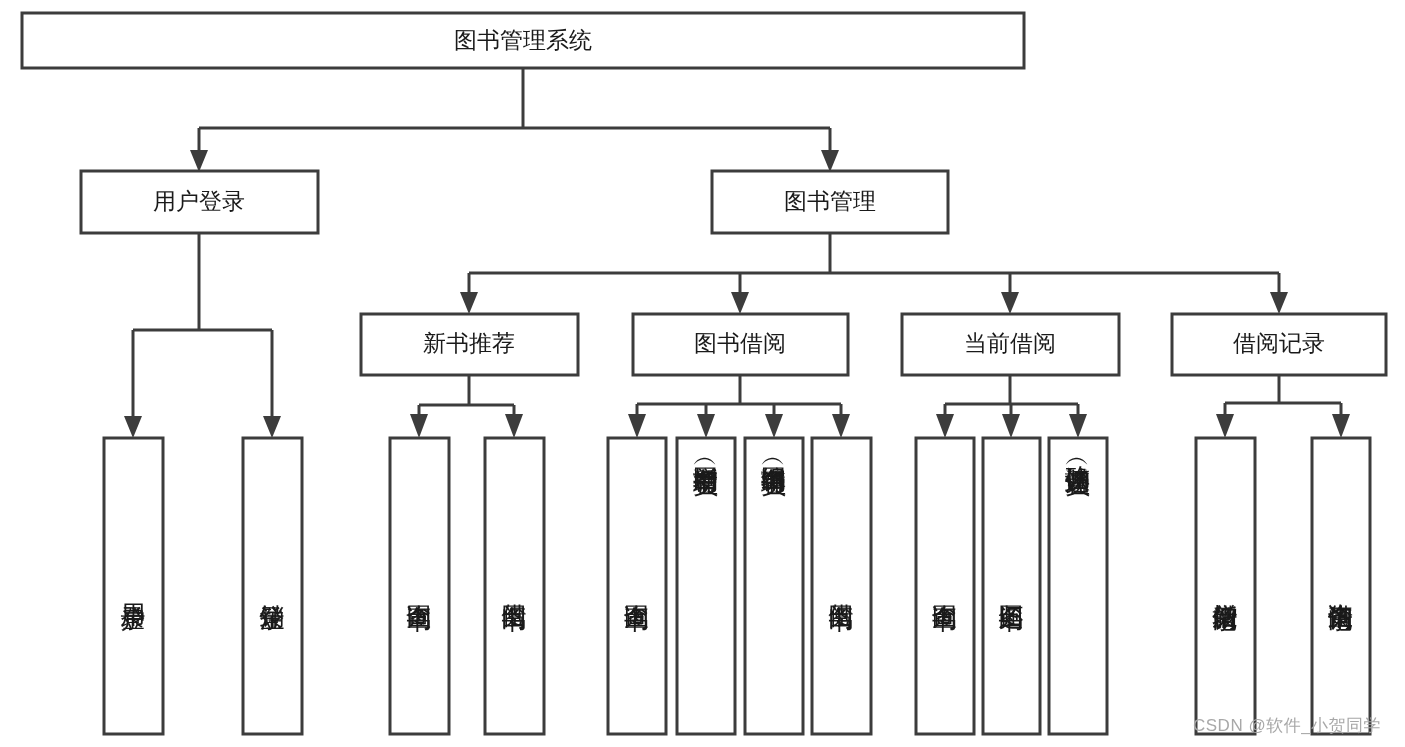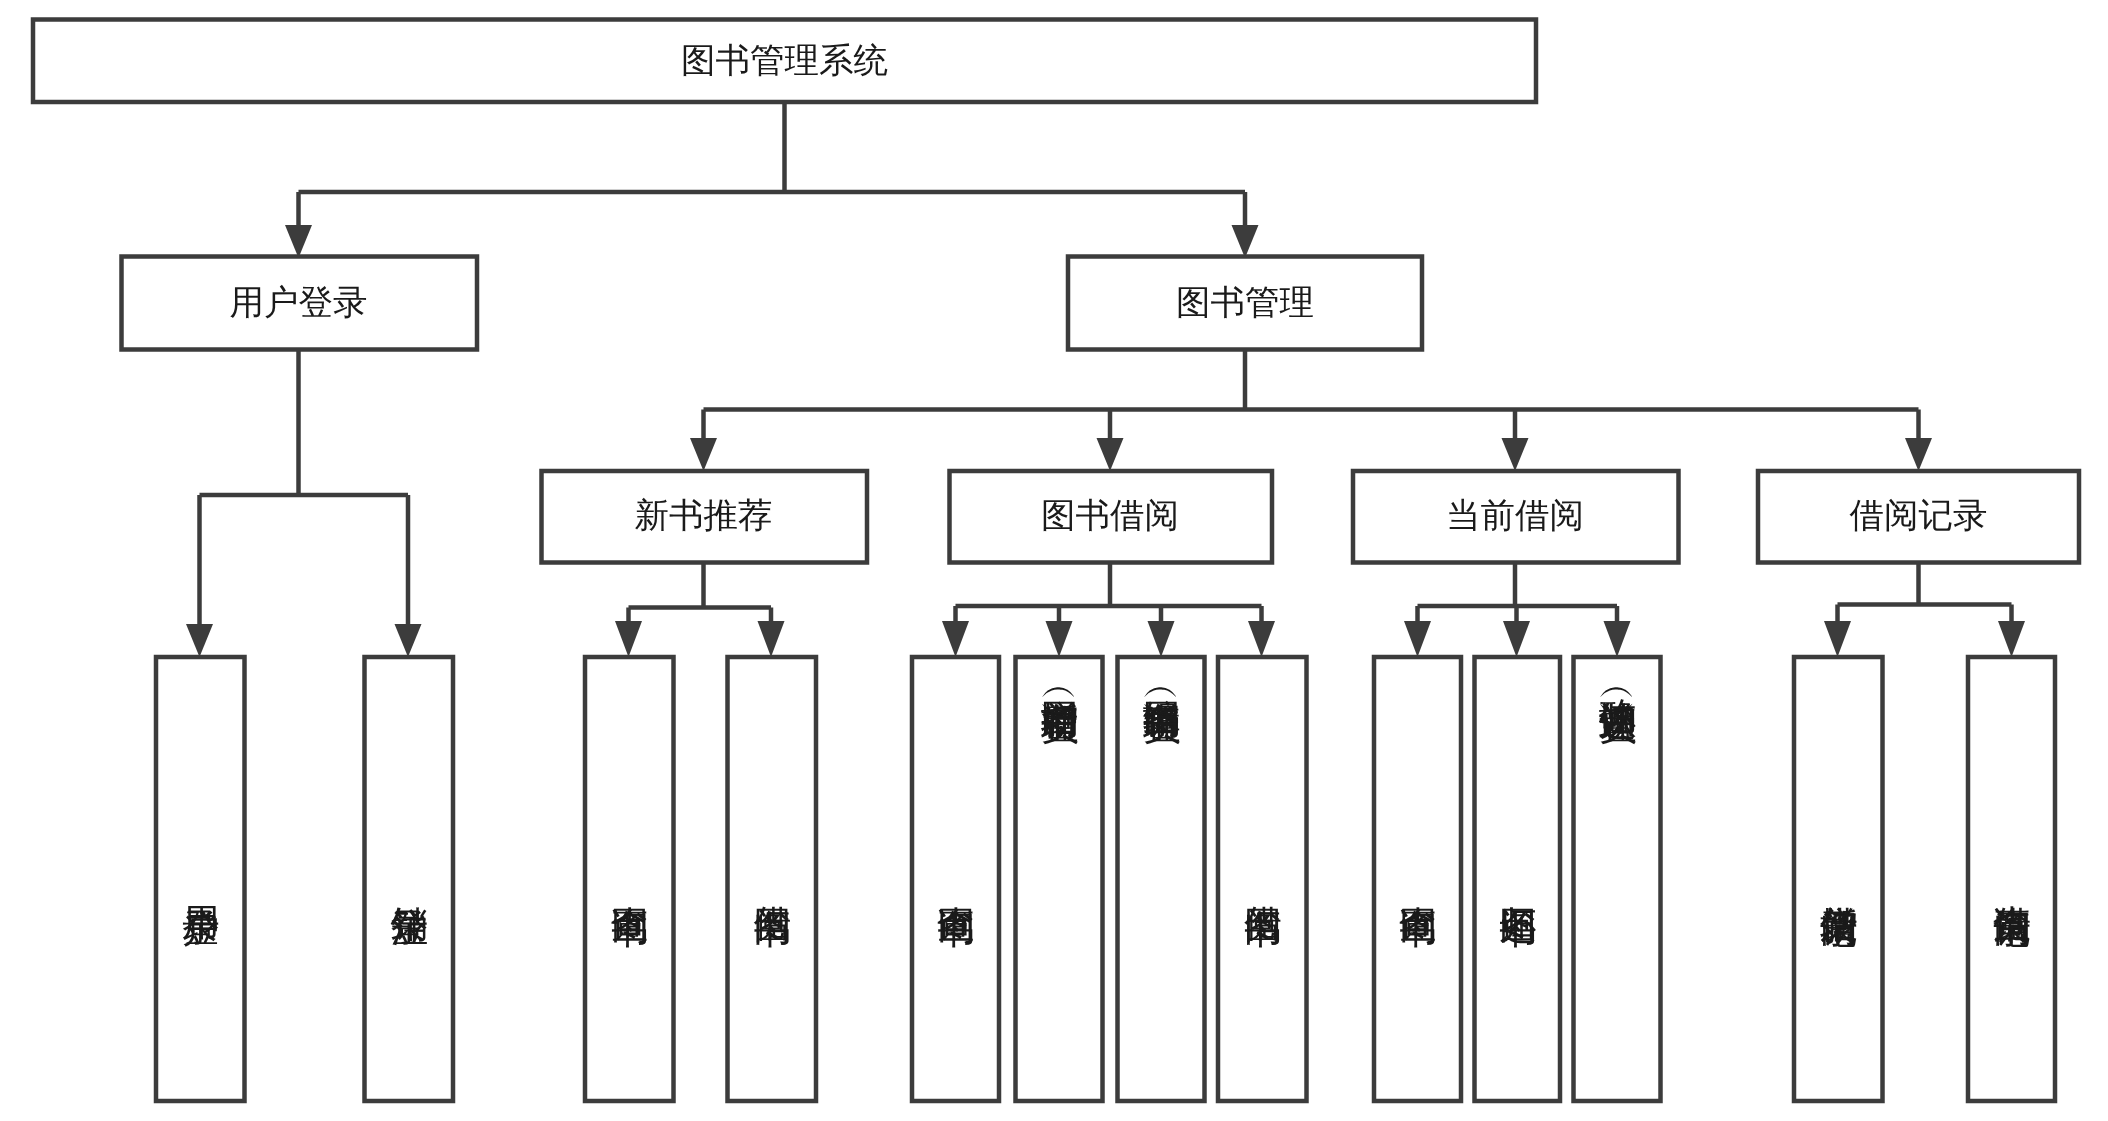--- a/index.html
+++ b/index.html
@@ -217,13 +217,14 @@
   <div class="vlabel" style="left:608px; top:438px; width:58px; height:296px;">查询图书</div>
   <div class="vlabel align-top" style="left:677px; top:446px; width:58px; height:288px;">新增图书（管理员）</div>
   <div class="vlabel align-top" style="left:745px; top:446px; width:58px; height:288px;">编辑图书（管理员）</div>
   <div class="vlabel" style="left:812px; top:438px; width:59px; height:296px;">借阅图书</div>
   <div class="vlabel" style="left:916px; top:438px; width:58px; height:296px;">查询图书</div>
   <div class="vlabel" style="left:983px; top:438px; width:57px; height:296px;">归还图书</div>
   <div class="vlabel align-top" style="left:1049px; top:446px; width:58px; height:288px;">确认归还（管理员）</div>
   <div class="vlabel" style="left:1196px; top:438px; width:59px; height:296px;">新增借阅记录</div>
   <div class="vlabel" style="left:1312px; top:438px; width:58px; height:296px;">查询借阅记录</div>
 
+  <div class="watermark">CSDN @软件_小贺同学</div>
 </div>
 
 </body></html>

